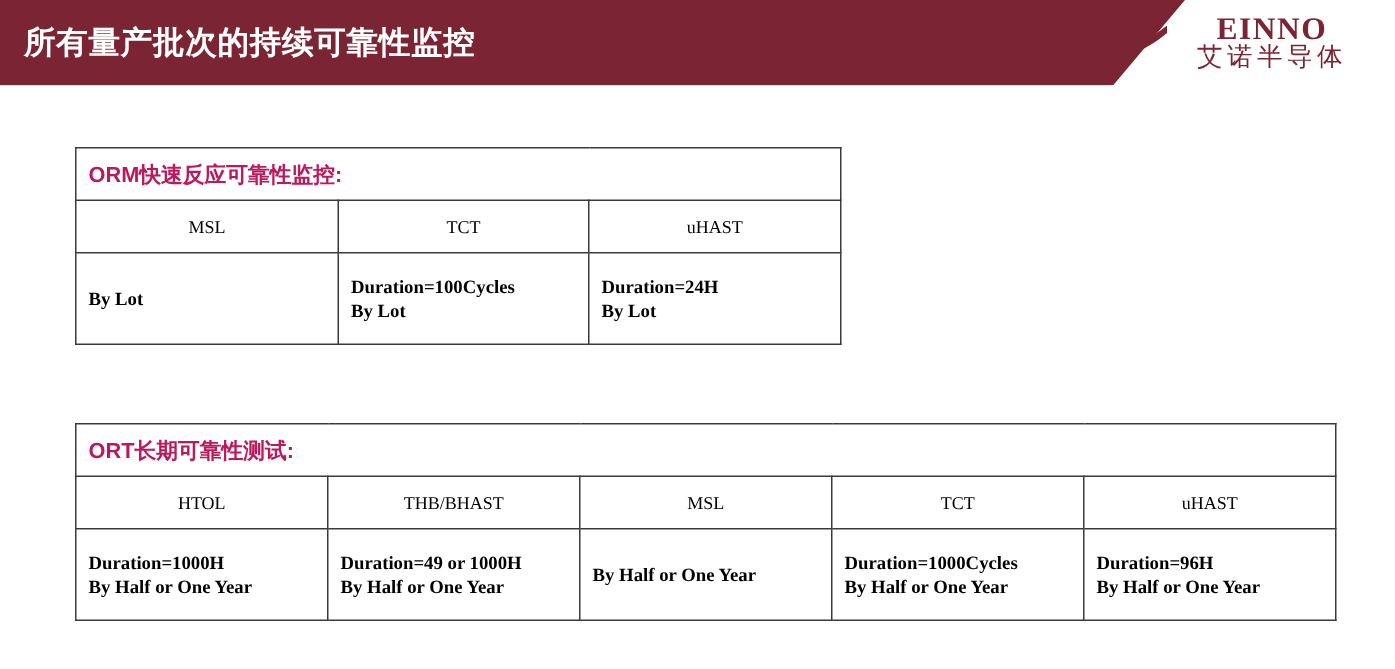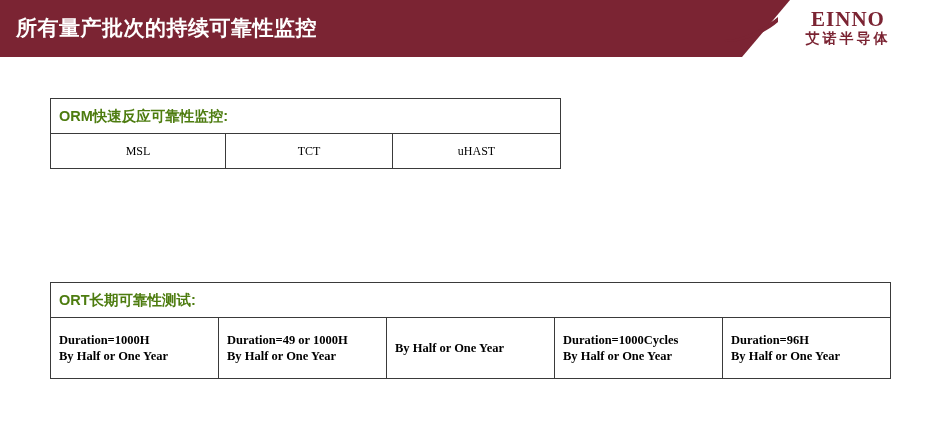--- a/index.html
+++ b/index.html
@@ -54,22 +54,22 @@
   .logo-main {
     color: #7b2433;
     font-size: 21px;
     font-weight: bold;
     letter-spacing: 1px;
     line-height: 23px;
     font-family: Liberation Serif, serif;
   }
   .logo-sub {
     color: #7b2433;
-    font-size: 14px;
-    font-weight: bold;
+    font-size: 17px;
+    font-weight: normal;
     letter-spacing: 3px;
     line-height: 14px;
   }
   .logo-swoosh {
     position: absolute;
     right: 150px;
     top: 16px;
     width: 58px;
     height: 26px;
   }
@@ -84,21 +84,21 @@
   }
   table.sheet td {
     border: 1px solid #3a3a3a;
     vertical-align: middle;
     font-family: "Liberation Serif", serif;
   }
   .title-cell {
     font-family: "Liberation Sans", sans-serif !important;
     font-size: 14.5px;
     font-weight: bold;
-    color: #4d7c0f;
+    color: #be185d;
     padding: 6px 8px 6px 8px;
     height: 22px;
   }
   .head-cell {
     text-align: center;
     font-size: 12px;
     color: #000;
     height: 26px;
     padding: 4px 2px;
   }
@@ -143,38 +143,58 @@
     </colgroup>
     <tbody>
       <tr>
         <td class="title-cell" colspan="3">ORM快速反应可靠性监控:</td>
       </tr>
       <tr>
         <td class="head-cell">MSL</td>
         <td class="head-cell">TCT</td>
         <td class="head-cell">uHAST</td>
       </tr>
+      <tr>
+        <td class="body-cell">
+          <span class="ln">By Lot</span>
+        </td>
+        <td class="body-cell">
+          <span class="ln">Duration=100Cycles</span>
+          <span class="ln">By Lot</span>
+        </td>
+        <td class="body-cell">
+          <span class="ln">Duration=24H</span>
+          <span class="ln">By Lot</span>
+        </td>
+      </tr>
     </tbody>
   </table>
 </div>
 
 <div class="tbl-wrap" id="table-ort">
   <table class="sheet">
     <colgroup>
       <col style="width:168px">
       <col style="width:168px">
       <col style="width:168px">
       <col style="width:168px">
       <col style="width:168px">
     </colgroup>
     <tbody>
       <tr>
         <td class="title-cell" colspan="5">ORT长期可靠性测试:</td>
       </tr>
       <tr>
+        <td class="head-cell">HTOL</td>
+        <td class="head-cell">THB/BHAST</td>
+        <td class="head-cell">MSL</td>
+        <td class="head-cell">TCT</td>
+        <td class="head-cell">uHAST</td>
+      </tr>
+      <tr>
         <td class="body-cell">
           <span class="ln">Duration=1000H</span>
           <span class="ln">By Half or One Year</span>
         </td>
         <td class="body-cell">
           <span class="ln">Duration=49 or 1000H</span>
           <span class="ln">By Half or One Year</span>
         </td>
         <td class="body-cell">
           <span class="ln">By Half or One Year</span>

